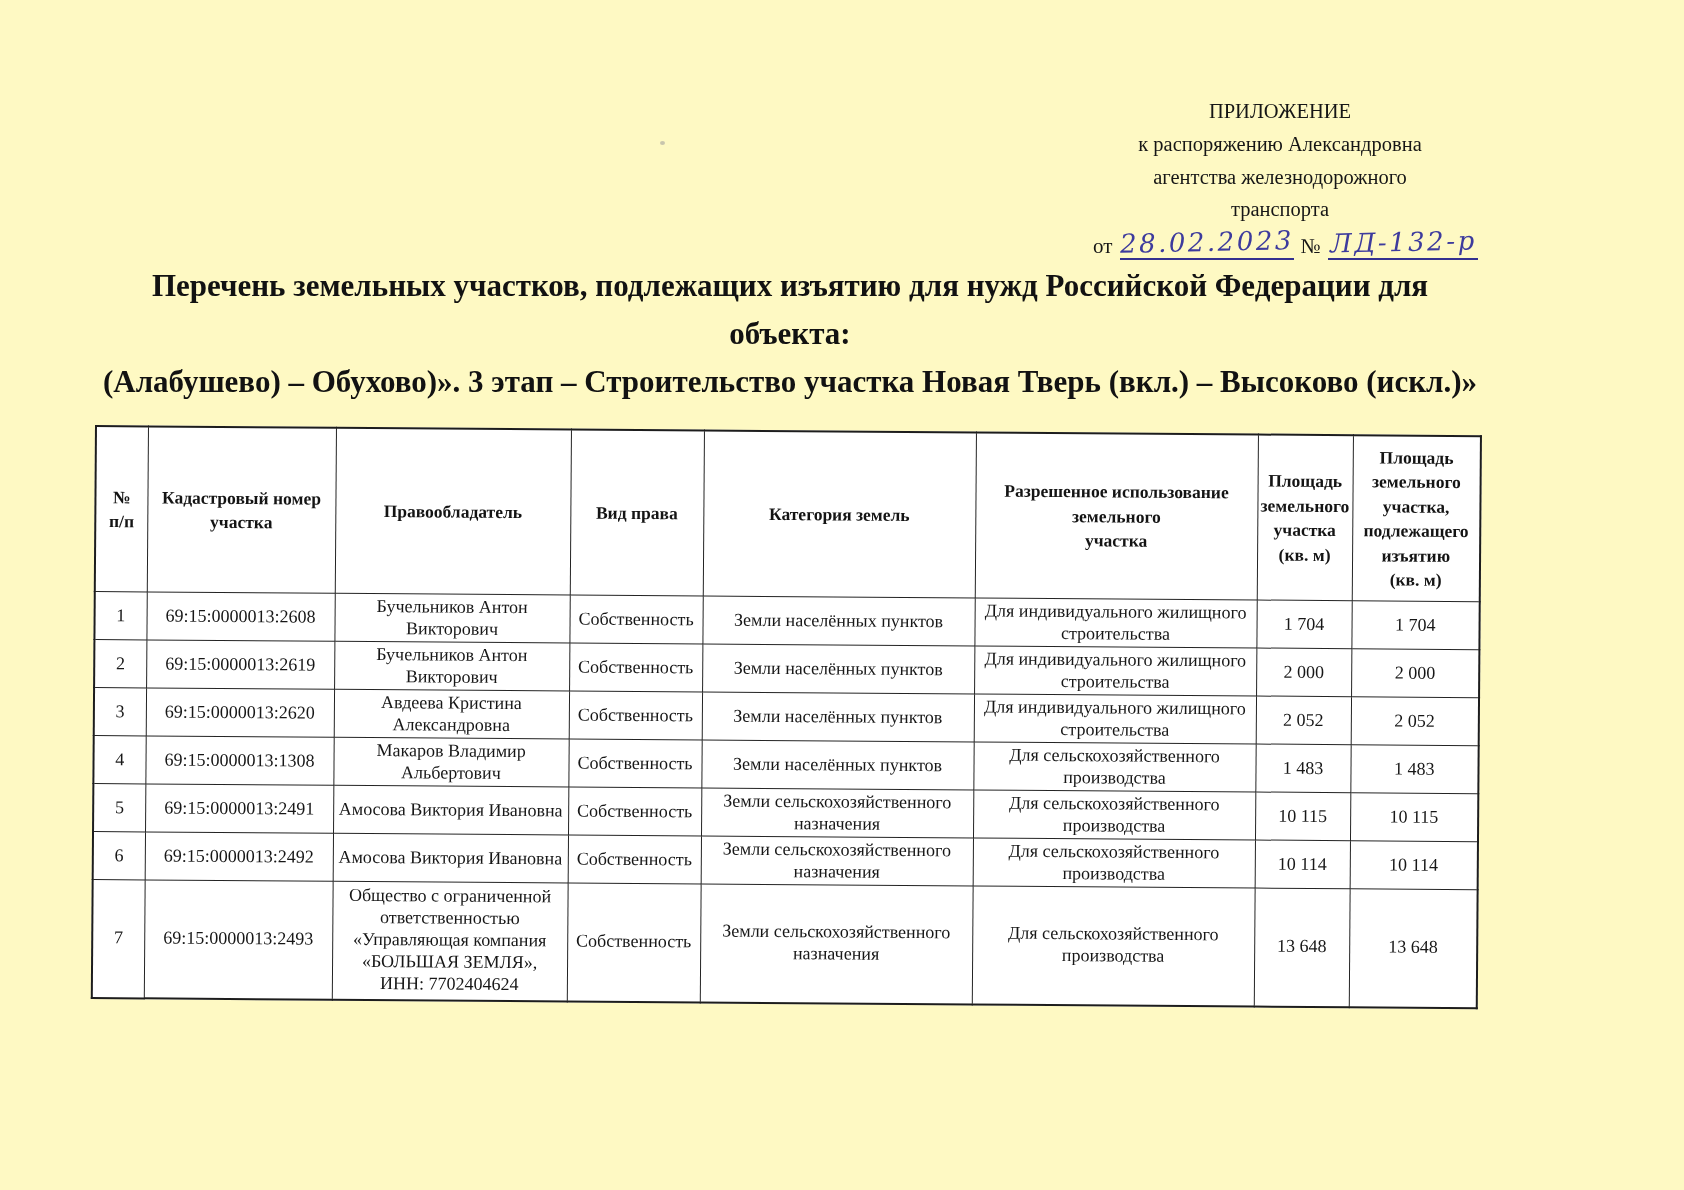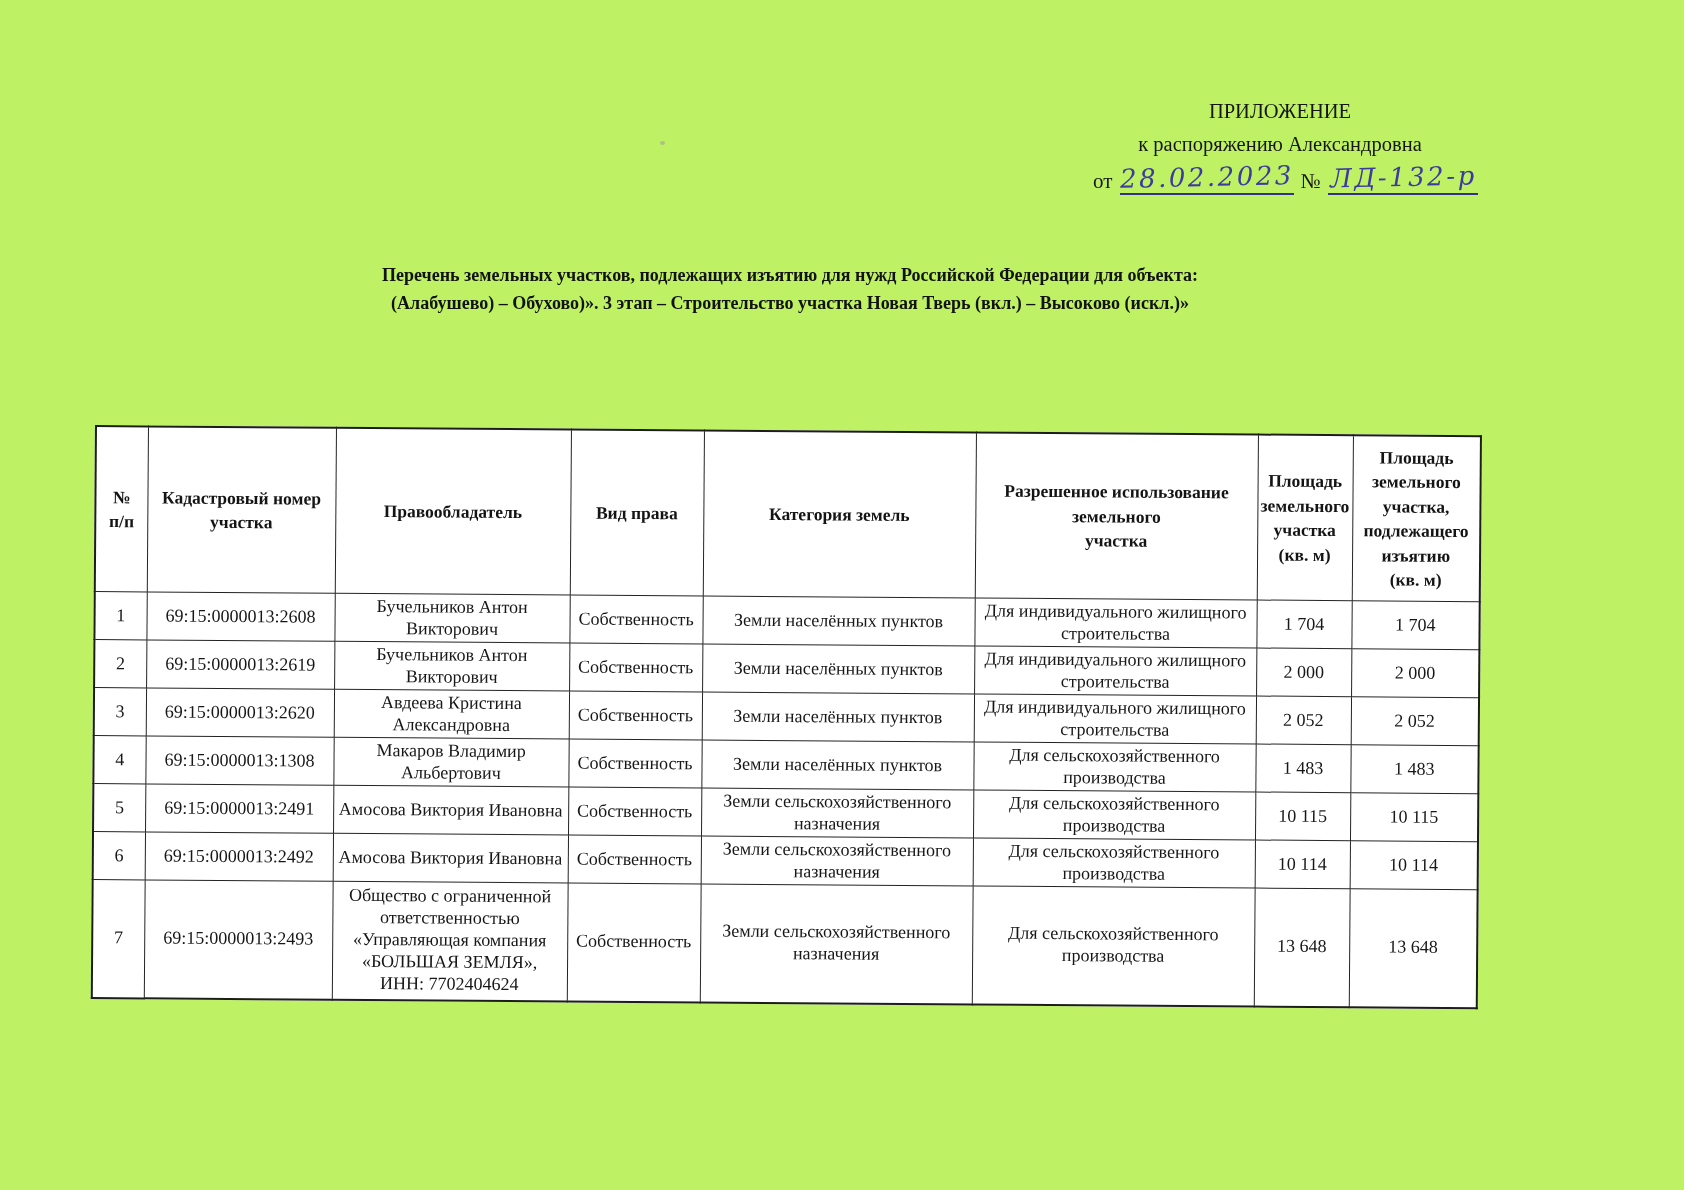--- a/index.html
+++ b/index.html
@@ -5,21 +5,21 @@
   html,body{margin:0;padding:0;}
   body{
     width:1684px;height:1190px;
     background:#ffffff;
     font-family:"Liberation Serif","DejaVu Serif",serif;
     color:#1c1c1c;
     position:relative;
     overflow:hidden;
   }
   .sheet{
-    position:absolute;inset:0;background:#bef264;
+    position:absolute;inset:0;background:#fef9c3;
   }
   
   .speckle{
     position:absolute;left:660px;top:141px;width:5px;height:4px;
     background:#9a9a9a;border-radius:50%;opacity:.55;
   }
   
   .appendix{
     position:absolute;top:95px;left:1065px;width:430px;
     text-align:center;font-size:20.5px;line-height:1.6;
@@ -42,21 +42,21 @@
   .hand-line{
     display:inline-block;
     border-bottom:2px solid #34318f;
     min-width:150px;text-align:center;
     line-height:1.05;
     margin:0 2px;
   }
   
   .doc-title{
     position:absolute;top:262px;left:95px;width:1390px;
-    text-align:center;font-weight:bold;font-size:18px;
+    text-align:center;font-weight:bold;font-size:31px;
     line-height:1.55;color:#121212;
   }
   
   .tbl-wrap{
     position:absolute;top:425px;left:95px;width:1390px;
     transform:rotate(0.42deg);transform-origin:0 0;
   }
   table.land{
     border-collapse:collapse;width:1385px;table-layout:fixed;
     background:#fff;
@@ -90,20 +90,22 @@
 </head>
 <body>
 
 <div class="sheet">
 
   <div class="speckle"></div>
 
   <div class="appendix">
     <div>ПРИЛОЖЕНИЕ</div>
     <div>к распоряжению Александровна</div>
+    <div>агентства железнодорожного</div>
+    <div>транспорта</div>
     <div class="refline">
       <span>от</span>
       <span class="hand-line"><span class="hand">28.02.2023</span></span>
       <span>№</span>
       <span class="hand-line"><span class="hand">ЛД-132-р</span></span>
     </div>
   </div>
 
   <div class="doc-title">
     <div>Перечень земельных участков, подлежащих изъятию для нужд Российской Федерации для объекта:</div>

